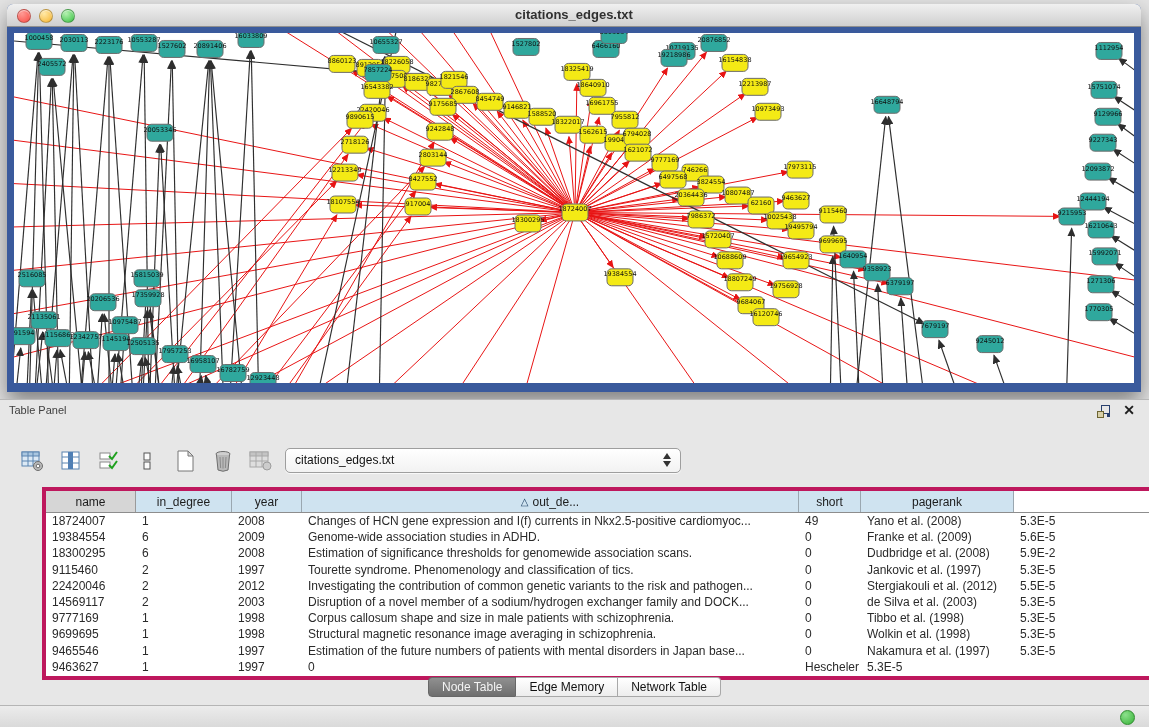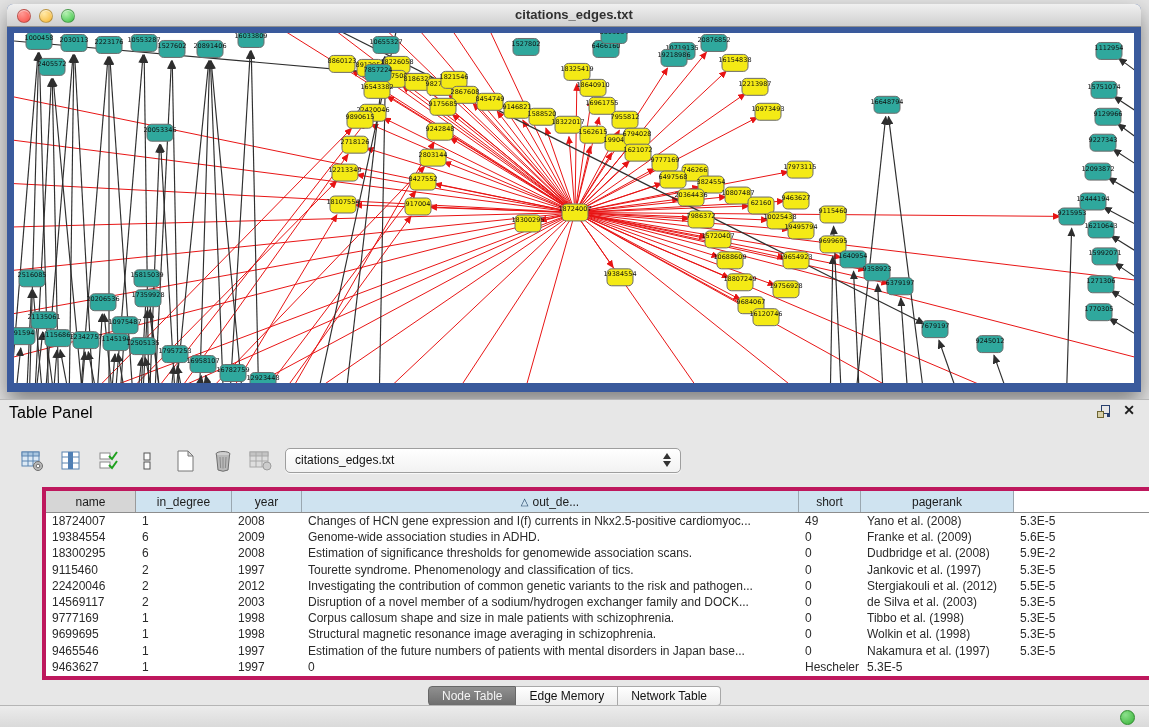--- a/index.html
+++ b/index.html
@@ -14,21 +14,21 @@
   .light{width:12px;height:12px;border-radius:50%;border:1px solid rgba(0,0,0,.25);box-shadow:inset 0 1px 1px rgba(255,255,255,.6);}
   .light.red{background:radial-gradient(circle at 35% 30%,#ff9a94,#f94c44);}
   .light.yellow{background:radial-gradient(circle at 35% 30%,#ffe9a8,#f7b42c);}
   .light.green{background:radial-gradient(circle at 35% 30%,#b4f0b0,#35c13f);}
   .net-frame{position:absolute;left:0;top:23px;right:0;bottom:0;background:#3a5a9c;}
   .net-canvas{position:absolute;left:7px;top:6px;right:7px;bottom:9px;background:#ffffff;overflow:hidden;}
   .net-canvas svg{display:block;}
   
   .table-panel{position:absolute;left:0;top:399px;width:1149px;height:328px;background:#e7e7e7;border-top:1px solid #b8b8b8;}
   .tp-header{position:absolute;left:0;top:0;width:100%;height:21px;}
-  .tp-title{position:absolute;left:9px;top:4px;font-size:16px;color:#000000;}
+  .tp-title{position:absolute;left:9px;top:4px;font-size:11px;color:#404040;}
   .tp-float{position:absolute;right:38px;top:4px;width:14px;height:13px;cursor:pointer;}
   .tp-close{position:absolute;right:14px;top:2px;font-size:14px;font-weight:bold;color:#1d1d1d;cursor:pointer;}
   .toolbar{position:absolute;left:20px;top:45px;height:32px;display:flex;align-items:center;gap:12px;}
   .tool{width:26px;height:26px;display:flex;align-items:center;justify-content:center;cursor:pointer;}
   .fx{font-family:"Liberation Serif",serif;font-style:italic;font-weight:bold;font-size:15px;color:#111;}
   .combo{position:absolute;left:285px;top:48px;width:394px;height:23px;background:linear-gradient(#ffffff,#f2f2f2);
     border:1px solid #9e9e9e;border-radius:5px;box-shadow:0 1px 1px rgba(255,255,255,.8);}
   .combo-text{position:absolute;left:9px;top:4px;font-size:12px;color:#111;}
   .combo-arrows{position:absolute;right:7px;top:3px;width:11px;height:16px;}
   .combo-arrows .up{position:absolute;left:1px;top:1px;width:0;height:0;border-left:4.5px solid transparent;border-right:4.5px solid transparent;border-bottom:6px solid #333;}
@@ -41,21 +41,21 @@
     display:flex;align-items:center;justify-content:center;overflow:hidden;white-space:nowrap;}
   .hcell.first{background:#d6d6d6;border-right:1px solid #9a9a9a;}
   .sort-glyph{font-size:10px;margin-right:4px;color:#153a5e;}
   .hcorner{position:absolute;right:0;top:0;width:14px;height:21px;background:#e3e3e3;border-bottom:1px solid #8d8d8d;border-left:1px solid #b5b5b5;}
   .tbody{position:absolute;left:0;top:22px;width:1107px;bottom:0;overflow:hidden;}
   .trow{display:grid;grid-template-columns:90px 96px 70px 497px 62px 153px 139px;height:16.2px;line-height:16.2px;}
   .trow span{font-size:12px;color:#2a2a2a;padding-left:6px;overflow:hidden;white-space:nowrap;}
   .vscroll{position:absolute;right:0;top:22px;bottom:0;width:14px;background:#f4f4f4;border-left:1px solid #c6c6c6;}
   .vthumb{position:absolute;left:2px;top:2px;width:9px;height:38px;border-radius:5px;background:linear-gradient(90deg,#c9c9c9,#a8a8a8);border:1px solid #9b9b9b;}
   
-  .tabs{position:absolute;left:0;top:286px;width:100%;display:flex;justify-content:center;text-align:center;}
+  .tabs{position:absolute;left:0;top:277px;width:100%;display:flex;justify-content:center;text-align:center;}
   .tab{font-size:12px;padding:2px 13px;border:1px solid #a8a8a8;border-left-width:0;
     background:linear-gradient(#ffffff,#ededed);color:#111;cursor:pointer;}
   .tab:first-child{border-left-width:1px;border-radius:4px 0 0 4px;}
   .tab:last-child{border-radius:0 4px 4px 0;}
   .tab.sel{background:linear-gradient(#909090,#6e6e6e);color:#f4f4f4;border-color:#676767;}
   
   .statusbar{position:absolute;left:0;bottom:0;width:100%;height:22px;background:linear-gradient(#ececec,#d9d9d9);border-top:1px solid #b5b5b5;}
   .mem{position:absolute;right:36px;top:4px;font-size:11px;color:#333;margin-top:32px;}
   .memdot{position:absolute;right:14px;top:4px;width:13px;height:13px;border-radius:50%;
     background:radial-gradient(circle at 35% 30%,#8ce08c,#38b338);border:1px solid #2e8b2e;}

